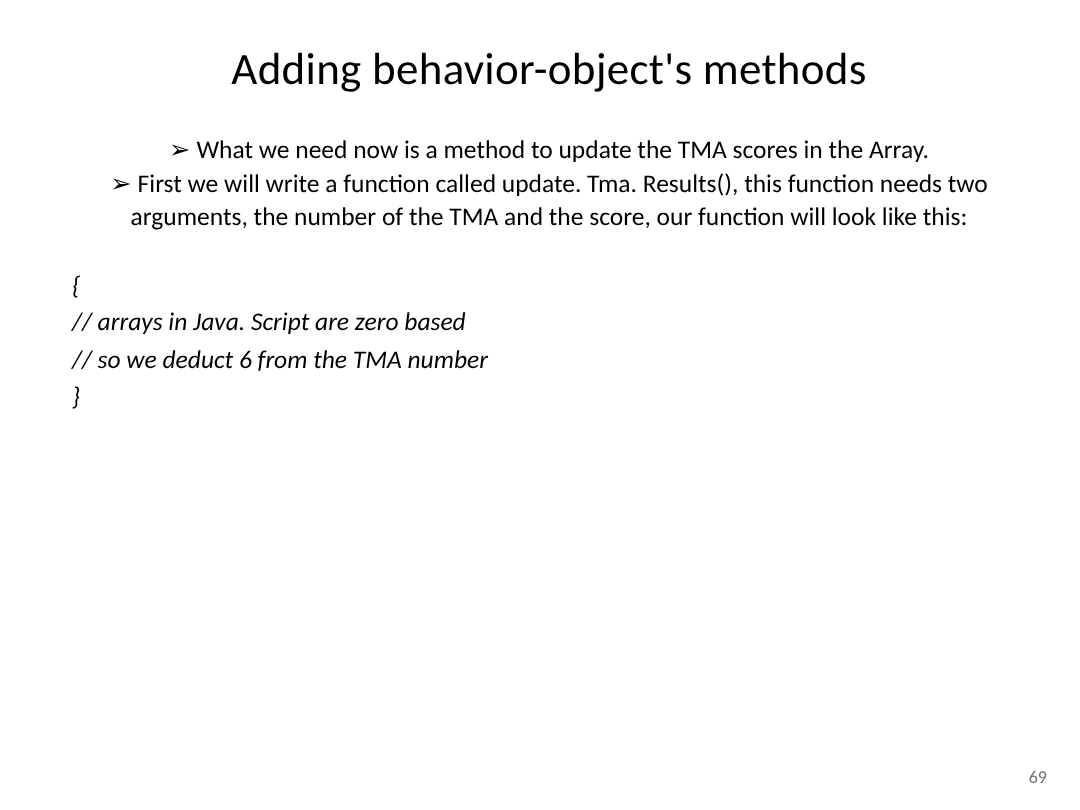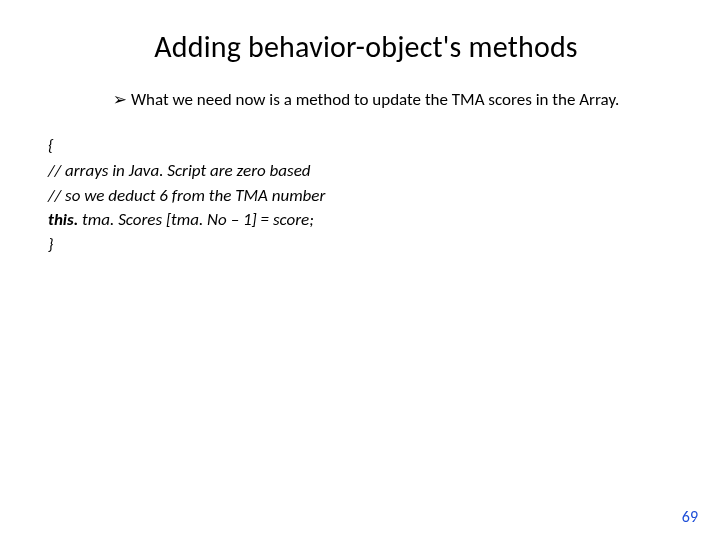--- a/index.html
+++ b/index.html
@@ -44,43 +44,43 @@
     font-style: italic;
     font-size: 17px;
     line-height: 1.45;
   }
   .code-line { margin: 0; }
   .kw { font-weight: 700; }
   .page-num {
     position: absolute;
     right: 22px;
     bottom: 14px;
-    font-size: 16px;
-    color: #1d4ed8;
+    font-size: 12px;
+    color: #737373;
   }
 </style>
 </head>
 <body>
 
 <div class="slide">
 
   <h1 class="title">Adding behavior-object's methods</h1>
 
   <div class="body">
 
     <p class="bullet">
       <span class="arrow">➢</span><span>What we need now is a method to update the TMA scores in the Array.</span>
     </p>
+    <p class="bullet">
+      <span class="arrow">➢</span><span>First we will write a function called update. Tma. Results(), this function needs two arguments, the number of the TMA and the score, our function will look like this:</span>
+    </p>
 
     <div class="code-block">
       <p class="code-line">{</p>
       <p class="code-line">// arrays in Java. Script are zero based</p>
       <p class="code-line">// so we deduct 6 from the TMA number</p>
-      <p class="code-line">
-        <span class="kw">this.</span><span> tma. Scores [tma. No – 1] = score;</span>
-      </p>
       <p class="code-line">}</p>
     </div>
 
   </div>
 
   <div class="page-num">69</div>
 </div>
 
 </body></html>

